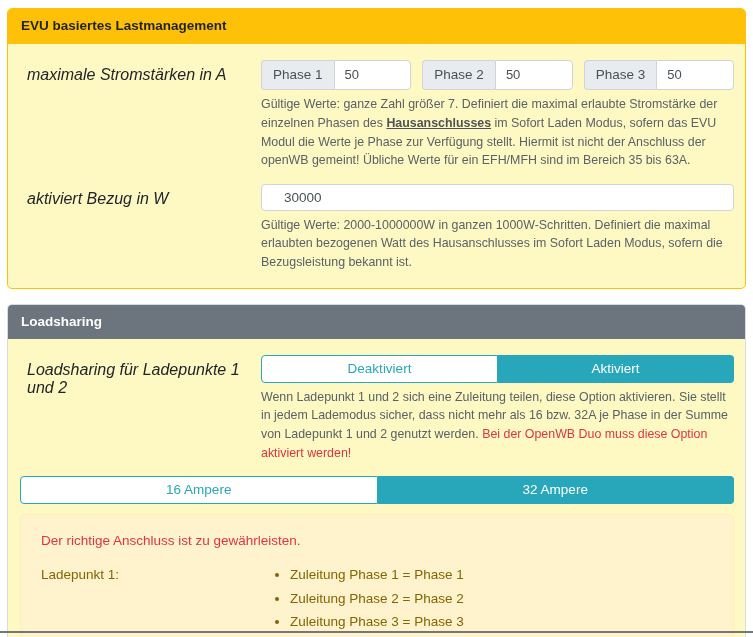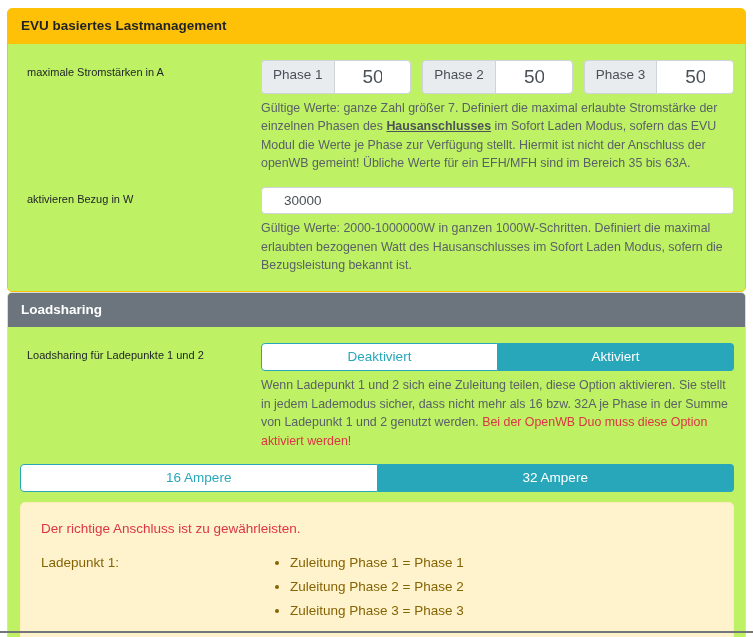--- a/index.html
+++ b/index.html
@@ -6,46 +6,46 @@
   html,body { margin:0; padding:0; }
   body {
     width:753px; height:637px;
     background:#ffffff;
     font-family:"Liberation Sans","DejaVu Sans",sans-serif;
     position:relative; overflow:hidden;
     color:#212529;
   }
   .page { padding:8px 7px 0 7px; }
 
-  .card { border-radius:5px; background:#bef264; }
+  .card { border-radius:5px; background:#fef9c3; margin-bottom:15px; }
   .card-evu { border:1px solid #ffc107; }
   .card-ls  { border:1px solid #d8dcdf; }
   .card-header {
     padding:8px 13px; font-size:13.5px; font-weight:bold;
     border-radius:4px 4px 0 0; line-height:1.3;
   }
   .card-evu .card-header { background:#ffc107; color:#1f2326; border-bottom:1px solid #ffc107; }
   .card-ls  .card-header { background:#6c757d; color:#ffffff; border-bottom:1px solid #6c757d; }
   .card-body { padding:16px 11px 16px 12px; }
 
   .form-row { display:flex; align-items:flex-start; }
   .form-row + .form-block, .form-block + .form-block { margin-top:14px; }
-  .label-col { flex:0 0 241px; font-size:11px; color:#212529; padding-top:6px; padding-left:7px; }
+  .label-col { flex:0 0 241px; font-size:16px; color:#212529; padding-top:6px; padding-left:7px;font-style:italic; }
   .content-col { flex:1; min-width:0; }
 
   .phase-groups { display:flex; gap:11px; }
   .input-group { display:flex; flex:1; min-width:0; }
   .input-prepend {
     background:#e9ecef; border:1px solid #ced4da; border-right:0;
     border-radius:4px 0 0 4px; padding:5px 11px; font-size:13.5px;
     color:#495057; white-space:nowrap; line-height:1.4;
   }
   .input-group input {
     flex:1; min-width:0; border:1px solid #ced4da; border-radius:0 4px 4px 0;
-    padding:5px 28px; font-size:19px; color:#495057; outline:none;
+    padding:5px 10px; font-size:13px; color:#495057; outline:none;
     font-family:"Liberation Sans","DejaVu Sans",sans-serif;
   }
   input.full {
     width:100%; border:1px solid #ced4da; border-radius:4px;
     padding:5px 22px; font-size:13.5px; color:#495057; outline:none;
     font-family:"Liberation Sans","DejaVu Sans",sans-serif;
   }
 
   .help { font-size:12.4px; color:#5a6167; line-height:1.5; margin-top:5px; }
   .help b { font-weight:bold; color:#4d5358;text-decoration:underline; }
@@ -100,21 +100,21 @@
             <div class="input-group">
               <span class="input-prepend">Phase 3</span>
               <input type="text" value="50" style="">
             </div>
           </div>
           <div class="help"><span>Gültige Werte: ganze Zahl größer 7. Definiert die maximal erlaubte Stromstärke der einzelnen Phasen des </span><b>Hausanschlusses</b><span> im Sofort Laden Modus, sofern das EVU Modul die Werte je Phase zur Verfügung stellt. Hiermit ist nicht der Anschluss der openWB gemeint! Übliche Werte für ein EFH/MFH sind im Bereich 35 bis 63A.</span></div>
         </div>
       </div>
 
       <div class="form-row form-block">
-        <div class="label-col">aktivieren Bezug in W</div>
+        <div class="label-col">aktiviert Bezug in W</div>
         <div class="content-col">
           <input type="text" class="full" value="30000" style="">
           <div class="help">Gültige Werte: 2000-1000000W in ganzen 1000W-Schritten. Definiert die maximal erlaubten bezogenen Watt des Hausanschlusses im Sofort Laden Modus, sofern die Bezugsleistung bekannt ist.</div>
         </div>
       </div>
 
     </div>
   </div>
 
   <div class="card card-ls">

